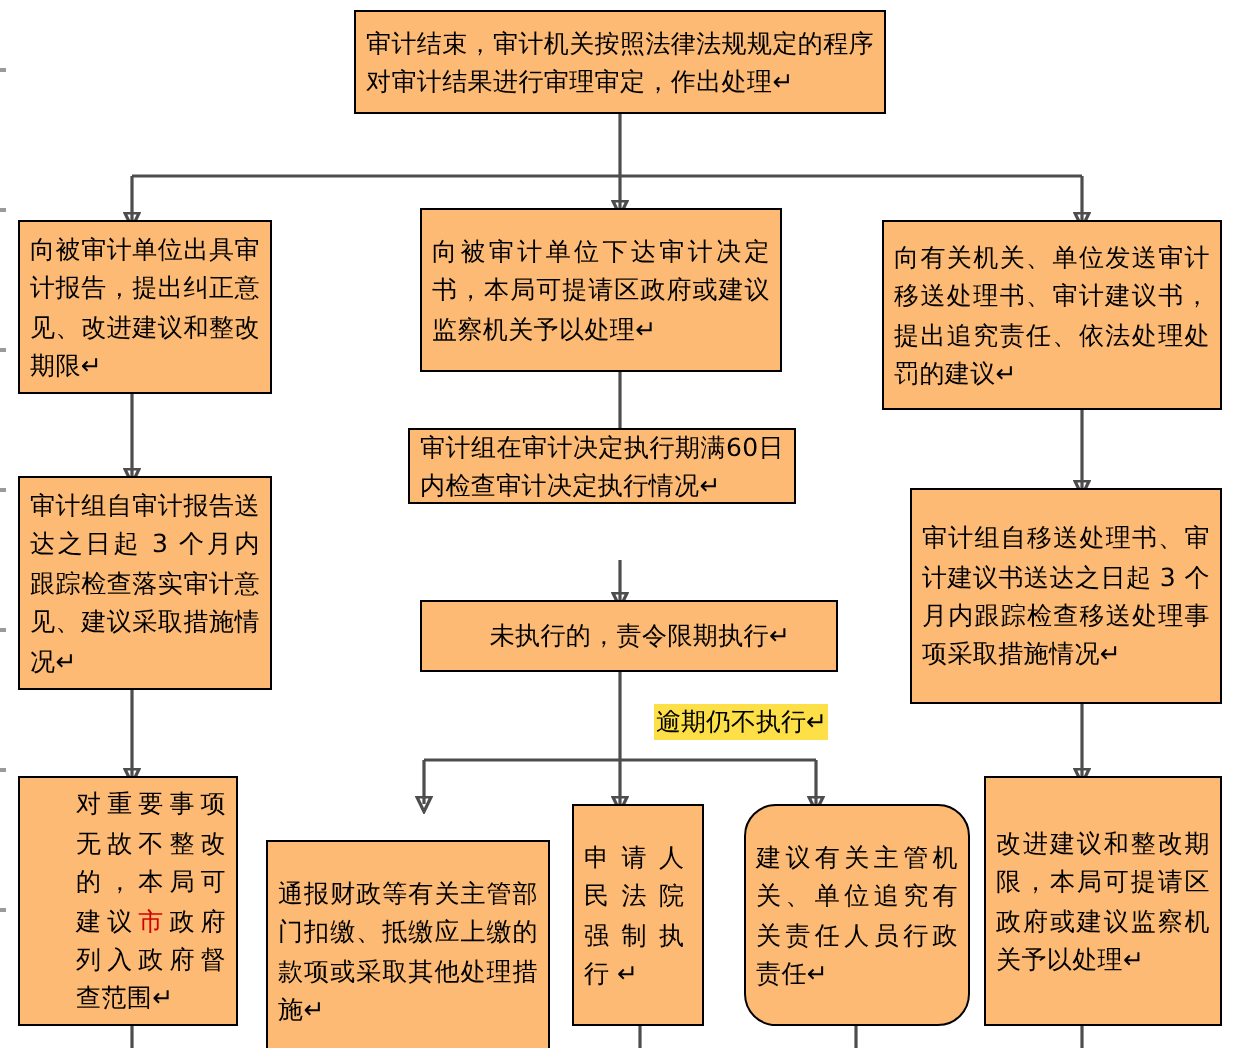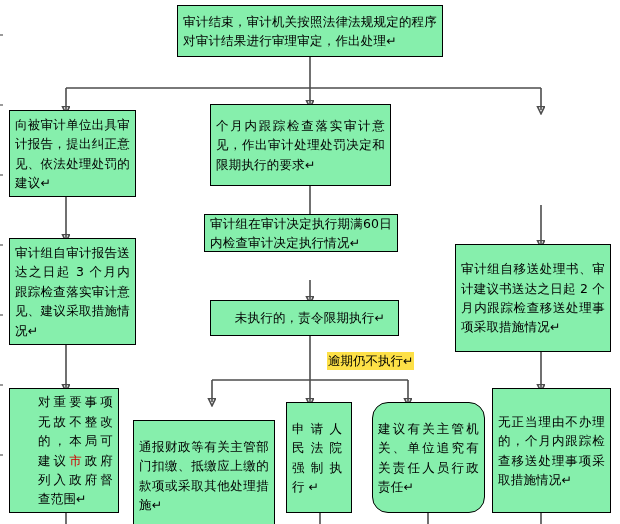--- a/index.html
+++ b/index.html
@@ -5,21 +5,21 @@
   html,body{margin:0;padding:0;background:#ffffff;}
   body{
     width:620px;height:524px;position:relative;overflow:hidden;
     font-family:"DejaVu Sans","Liberation Sans",sans-serif;
     color:#000000;
   }
   #canvas{position:absolute;left:0;top:0;width:620px;height:524px;}
 
   .node{
     position:absolute;box-sizing:border-box;
-    border:1px solid #000000;background:#86efac;
+    border:1px solid #000000;background:#fdba74;
     display:flex;align-items:center;justify-content:center;
     padding:4px 5px;
     font-size:12.5px;line-height:1.55;
     letter-spacing:0.2px;
     text-align:left;
     z-index:5;
   }
   .node .txt{display:block;width:100%;}
   .node.just{text-align:justify;text-align-last:left;}
   .node.center{text-align:center;}
@@ -85,41 +85,44 @@
     <line x1="320" y1="513" x2="320" y2="524"></line>
     <line x1="428" y1="513" x2="428" y2="524"></line>
     <line x1="541" y1="513" x2="541" y2="524"></line>
   </svg>
 
   <div class="node wide" style="left:177px;top:5px;width:266px;height:52px;">
     <span class="txt">审计结束，审计机关按照法律法规规定的程序对审计结果进行审理审定，作出处理↵</span>
   </div>
 
   <div class="node just" style="left:9px;top:110px;width:127px;height:87px;">
-    <span class="txt">向被审计单位出具审计报告，提出纠正意见、依法处理处罚的建议↵</span>
+    <span class="txt">向被审计单位出具审计报告，提出纠正意见、改进建议和整改期限↵</span>
   </div>
 
   <div class="node just" style="left:210px;top:104px;width:181px;height:82px;">
-    <span class="txt">个月内跟踪检查落实审计意见，作出审计处理处罚决定和限期执行的要求↵</span>
+    <span class="txt">向被审计单位下达审计决定书，本局可提请区政府或建议监察机关予以处理↵</span>
   </div>
 
+  <div class="node just" style="left:441px;top:110px;width:170px;height:95px;">
+    <span class="txt">向有关机关、单位发送审计移送处理书、审计建议书，提出追究责任、依法处理处罚的建议↵</span>
+  </div>
 
   <div class="node just" style="left:9px;top:238px;width:127px;height:107px;justify-content:flex-end;">
     <span class="txt">审计组自审计报告送达之日起 3 个月内跟踪检查落实审计意见、建议采取措施情况↵</span>
   </div>
 
   <div class="node just" style="left:204px;top:214px;width:194px;height:38px;">
     <span class="txt">审计组在审计决定执行期满60日内检查审计决定执行情况↵</span>
   </div>
 
   <div class="node just" style="left:455px;top:244px;width:156px;height:108px;">
-    <span class="txt">审计组自移送处理书、审计建议书送达之日起 2 个月内跟踪检查移送处理事项采取措施情况↵</span>
+    <span class="txt">审计组自移送处理书、审计建议书送达之日起 3 个月内跟踪检查移送处理事项采取措施情况↵</span>
   </div>
 
-  <div class="node center" style="left:210px;top:300px;width:189px;height:36px;padding-left:16px;">
+  <div class="node center" style="left:210px;top:300px;width:209px;height:36px;padding-left:16px;">
     <span class="txt">未执行的，责令限期执行↵</span>
   </div>
 
   <div class="edge-label" style="left:327px;top:352px;">
     <span>逾期仍不执行↵</span>
   </div>
 
   <div class="node just" style="left:9px;top:388px;width:110px;height:125px;padding-left:28px;">
     <span class="txt"><span>对重要事项无故不整改的，本局可建议</span><span class="red">市</span><span>政府列入政府督查范围↵</span></span>
   </div>
@@ -130,16 +133,16 @@
 
   <div class="node just spread" style="left:286px;top:402px;width:66px;height:111px;">
     <span class="txt">申请人民法院强制执行↵</span>
   </div>
 
   <div class="node just" style="left:372px;top:402px;width:113px;height:111px;border-radius:16px;">
     <span class="txt">建议有关主管机关、单位追究有关责任人员行政责任↵</span>
   </div>
 
   <div class="node just" style="left:492px;top:388px;width:119px;height:125px;">
-    <span class="txt">无正当理由不办理的，个月内跟踪检查移送处理事项采取措施情况↵</span>
+    <span class="txt">改进建议和整改期限，本局可提请区政府或建议监察机关予以处理↵</span>
   </div>
 
 </div>
 
 </body></html>

